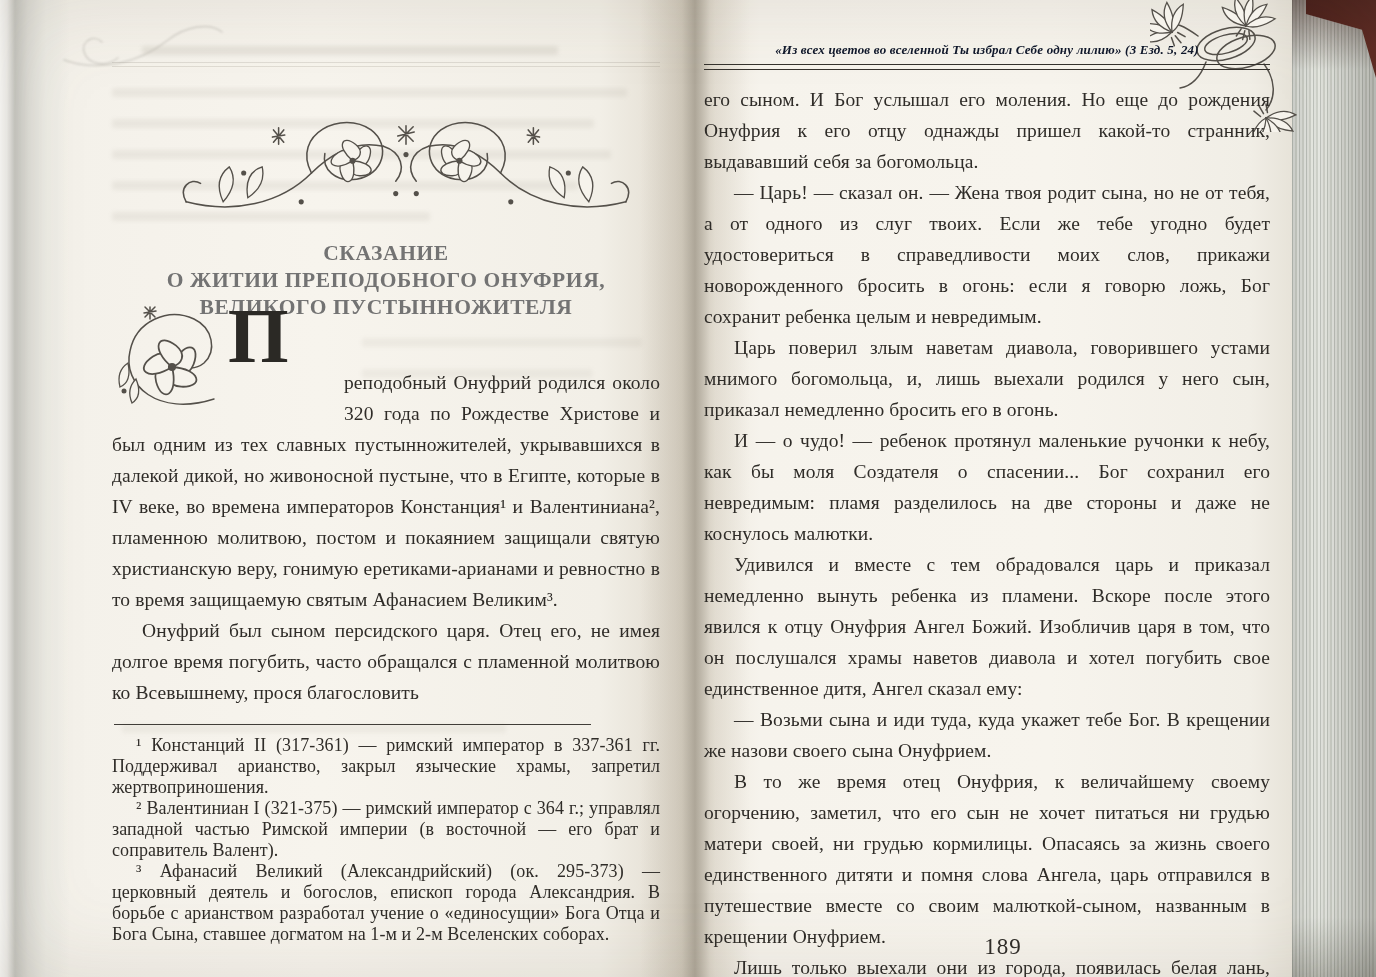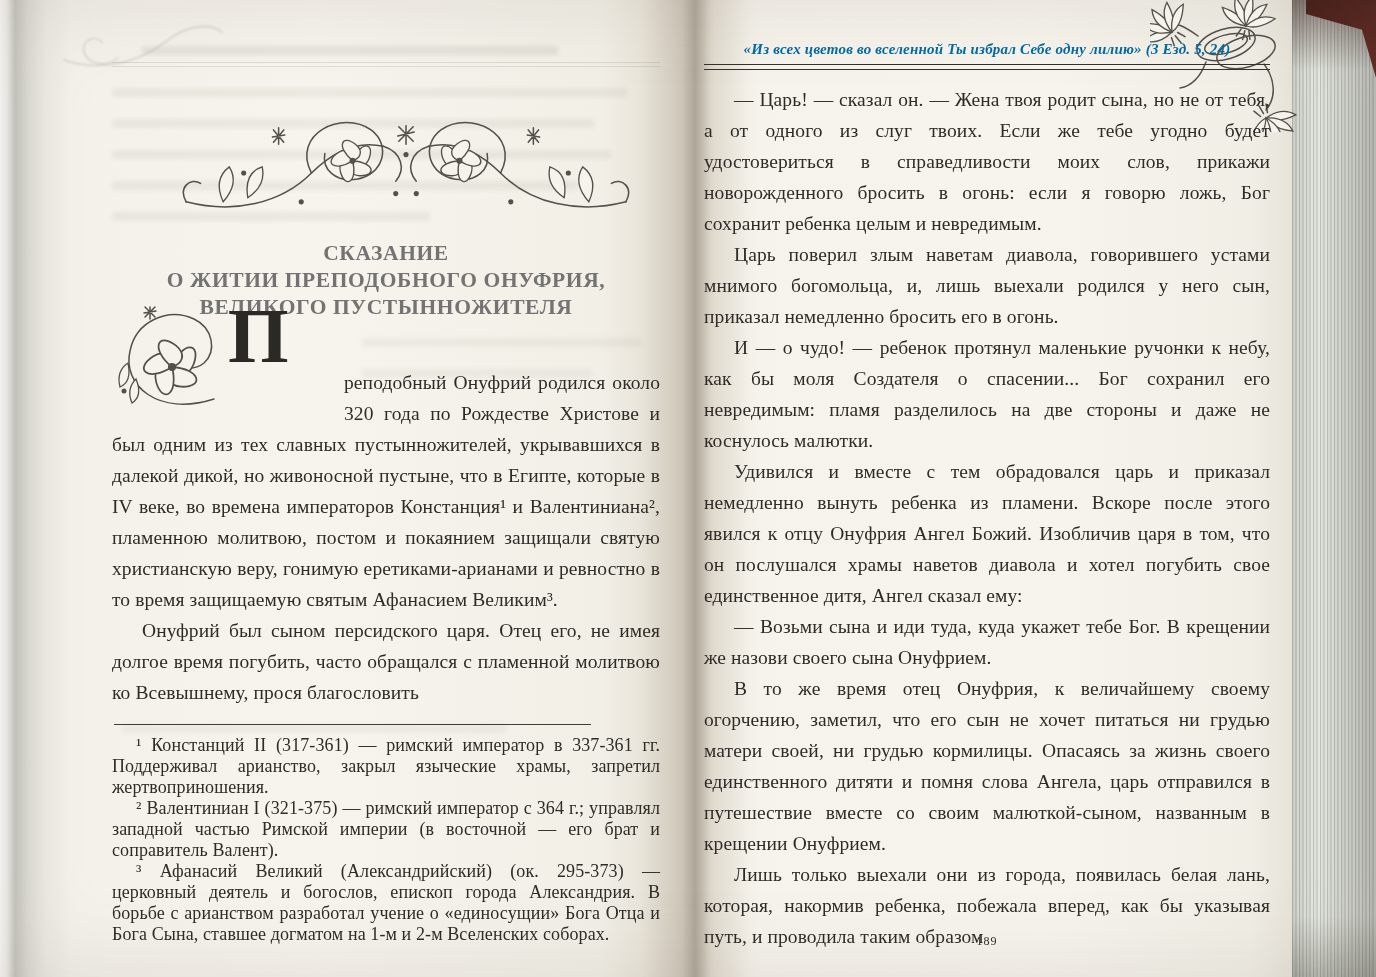--- a/index.html
+++ b/index.html
@@ -71,25 +71,25 @@
      letter-spacing:.1px;hyphens:auto;}
   .p.ind{text-indent:30px;}
   .first{position:relative;}
   .dc-spacer{float:left;width:232px;height:32px;}
   .dc-art{position:absolute;left:0;top:-62px;width:232px;height:96px;z-index:3;}
   .dc-letter{position:absolute;left:116px;top:-8px;font-size:78px;line-height:1;
     font-weight:bold;color:#2b2925;}
   .fn-rule{width:87%;border:none;border-top:1.5px solid #403d38;margin:16px 0 10px 2px;}
   .fn{font-size:18px;line-height:21px;text-align:justify;text-indent:24px;
     letter-spacing:.1px;margin:0;}
-  .pagenum{position:absolute;left:0;top:894px;width:100%;text-align:center;
-    font-size:12px;letter-spacing:1px;z-index:2;}
+  .pagenum{position:absolute;left:16px;top:894px;width:100%;text-align:center;
+    font-size:23px;letter-spacing:1px;z-index:2;}
   
   .running-header{margin:40px 0 0;text-align:center;font-style:italic;
-    font-weight:bold;font-size:15px;line-height:19px;letter-spacing:.2px;color:#0369a1;}
+    font-weight:bold;font-size:13px;line-height:19px;letter-spacing:.2px;color:#0f172a;}
   .header-rule{height:4px;border:none;border-top:1.3px solid #35322d;
     border-bottom:1.3px solid #35322d;margin:5px 0 0;width:100%;}
   .rp-body{margin-top:14px;}
   .corner-orn{position:absolute;right:-30px;top:-8px;z-index:2;}
 </style>
 </head>
 <body>
 
 <div class="stage">
   <div class="paper"></div>
@@ -212,20 +212,21 @@
         <use href="#lily" transform="translate(96,34) rotate(14)"></use>
         <use href="#lily" transform="translate(116,126) rotate(150)"></use>
       </svg>
     </div>
 
     <div class="content">
       <div class="running-header">«Из всех цветов во вселенной Ты избрал Себе одну лилию» (3 Езд. 5, 24)</div>
       <hr class="header-rule">
 
       <div class="rp-body">
+        <p class="p">его сыном. И Бог услышал его моления. Но еще до рождения Онуфрия к его отцу однажды пришел какой-то странник, выдававший себя за богомольца.</p>
         <p class="p ind">— Царь! — сказал он. — Жена твоя родит сына, но не от тебя, а от одного из слуг твоих. Если же тебе угодно будет удостовериться в справедливости моих слов, прикажи новорожденного бросить в огонь: если я говорю ложь, Бог сохранит ребенка целым и невредимым.</p>
         <p class="p ind">Царь поверил злым наветам диавола, говорившего устами мнимого богомольца, и, лишь выехали родился у него сын, приказал немедленно бросить его в огонь.</p>
         <p class="p ind">И — о чудо! — ребенок протянул маленькие ручонки к небу, как бы моля Создателя о спасении... Бог сохранил его невредимым: пламя разделилось на две стороны и даже не коснулось малютки.</p>
         <p class="p ind">Удивился и вместе с тем обрадовался царь и приказал немедленно вынуть ребенка из пламени. Вскоре после этого явился к отцу Онуфрия Ангел Божий. Изобличив царя в том, что он послушался храмы наветов диавола и хотел погубить свое единственное дитя, Ангел сказал ему:</p>
         <p class="p ind">— Возьми сына и иди туда, куда укажет тебе Бог. В крещении же назови своего сына Онуфрием.</p>
         <p class="p ind">В то же время отец Онуфрия, к величайшему своему огорчению, заметил, что его сын не хочет питаться ни грудью матери своей, ни грудью кормилицы. Опасаясь за жизнь своего единственного дитяти и помня слова Ангела, царь отправился в путешествие вместе со своим малюткой-сыном, названным в крещении Онуфрием.</p>
         <p class="p ind">Лишь только выехали они из города, появилась белая лань, которая, накормив ребенка, побежала вперед, как бы указывая путь, и проводила таким образом</p>
       </div>
 
       <div class="pagenum">189</div>

